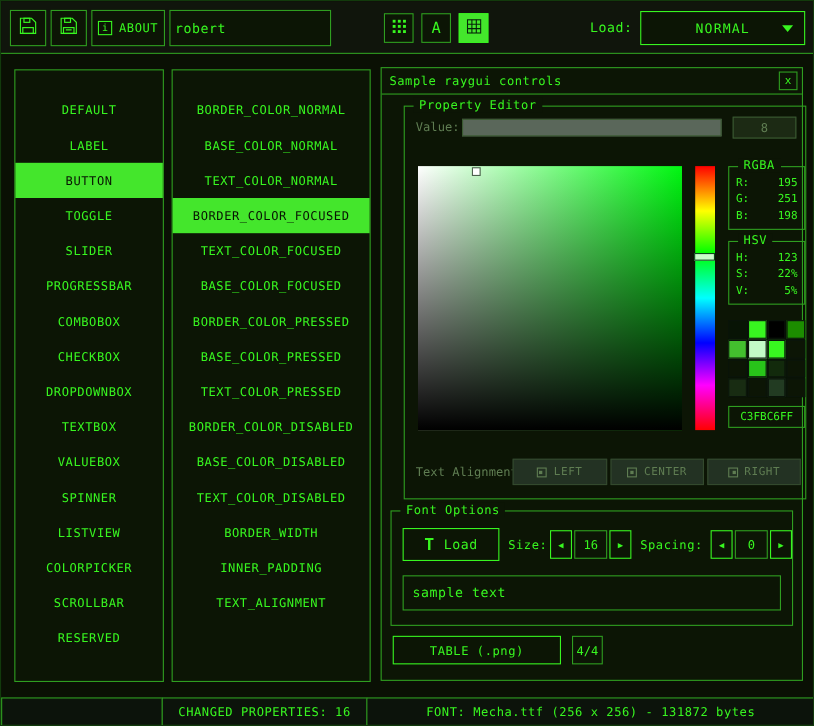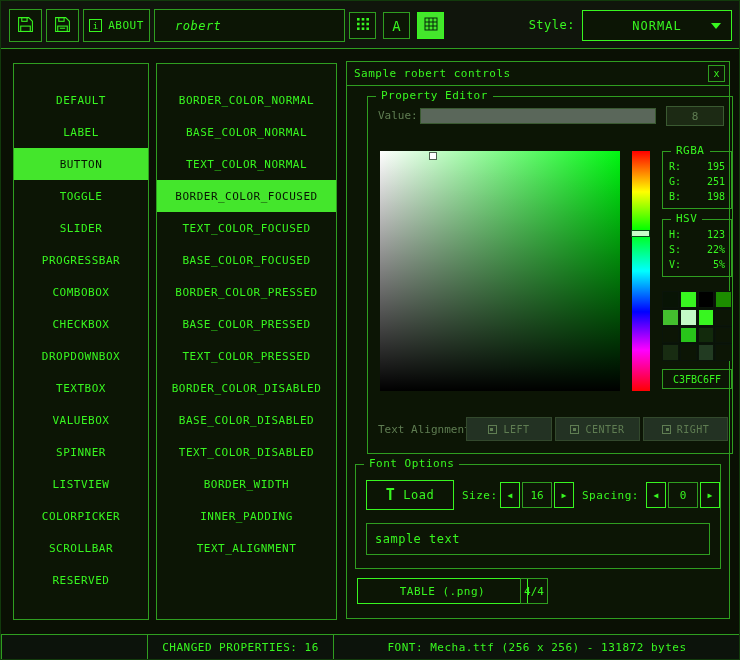--- a/index.html
+++ b/index.html
@@ -12,22 +12,22 @@
   
   .toolbar{position:absolute;left:0;top:0;width:740px;height:48px;background:var(--toolbar-bg);
            border-bottom:1px solid var(--border);}
   .tbtn{position:absolute;display:flex;align-items:center;justify-content:center;
         background:var(--panel);border:1px solid var(--border);color:var(--text);}
   .tb1{left:8px;top:8px;width:33px;height:33px;}
   .tb2{left:45px;top:8px;width:33px;height:33px;}
   .tb-about{left:82px;top:8px;width:67px;height:33px;gap:6px;font-size:11px;letter-spacing:.5px;}
   .info-ico{display:inline-flex;align-items:center;justify-content:center;width:13px;height:13px;
             border:1px solid currentColor;font-size:9px;}
-  .tb-name{position:absolute;left:153px;top:8px;width:191px;height:33px;background:var(--panel);
-           border:1px solid var(--border);color:var(--text);font-size:12px;padding-left:20px;letter-spacing:.5px;font-style:italic;}
+  .tb-name{position:absolute;left:153px;top:8px;width:147px;height:33px;background:var(--panel);
+           border:1px solid var(--border);color:var(--text);font-size:12px;padding-left:4px;letter-spacing:.5px;}
   .tb-sm{width:27px;height:27px;top:11px;font-size:14px;}
   .tb-g{left:348px;}
   .tb-a{left:382px;}
   .tb-t{left:416px;background:var(--sel-bg);color:#06230a;border-color:var(--border-bright);}
   .state-label{position:absolute;left:516px;top:17px;width:58px;font-size:12px;text-align:right;letter-spacing:.5px;}
   .state-dd{position:absolute;left:581px;top:9px;width:150px;height:31px;border:1px solid var(--border-bright);
             background:var(--panel);display:flex;align-items:center;justify-content:center;font-size:12px;
             letter-spacing:1px;cursor:pointer;}
   .chev{position:absolute;right:10px;top:12px;width:0;height:0;border-left:5px solid transparent;
         border-right:5px solid transparent;border-top:6px solid var(--text);}
@@ -101,21 +101,21 @@
            font-size:8px;padding:0;}
   .st1{left:144px;}.st2{left:198px;}.st3{left:290px;}.st4{left:344px;}
   .val-box2{position:absolute;top:17px;height:26px;border:1px solid var(--border);display:flex;
             align-items:center;justify-content:center;font-size:11px;}
   .size-val{left:166px;width:30px;}
   .sp-val{left:312px;width:30px;}
   .sample-input{position:absolute;left:10px;top:58px;width:344px;height:32px;background:transparent;
                 border:1px solid var(--border);color:var(--text);font-size:12px;padding-left:8px;letter-spacing:.5px;}
 
   
-  .table-btn{position:absolute;left:10px;top:516px;width:171px;height:26px;border:1px solid var(--border-bright);
+  .table-btn{position:absolute;left:10px;top:516px;width:153px;height:26px;border:1px solid var(--border-bright);
              background:transparent;color:var(--text);font-size:11px;display:flex;align-items:center;
              justify-content:center;letter-spacing:.5px;}
   .pages-box{position:absolute;left:173px;top:516px;width:28px;height:26px;border:1px solid var(--border);
              display:flex;align-items:center;justify-content:center;font-size:11px;}
   .export-btn{position:absolute;left:207px;top:516px;width:167px;height:26px;background:var(--sel-bg);
               border:1px solid var(--border-bright);color:#07230c;display:flex;align-items:center;
               justify-content:center;gap:7px;font-size:11px;font-weight:bold;letter-spacing:.5px;}
 
   
   .status-seg{position:absolute;top:633px;height:26px;background:#0c130b;border:1px solid var(--border);
@@ -185,21 +185,21 @@
             <g stroke="currentColor" fill="none">
               <rect x="1" y="1" width="12" height="12"></rect>
               <line x1="1" y1="5" x2="13" y2="5"></line>
               <line x1="1" y1="9" x2="13" y2="9"></line>
               <line x1="5" y1="1" x2="5" y2="13"></line>
               <line x1="9" y1="1" x2="9" y2="13"></line>
             </g>
           </svg>
       </span>
     </button>
-    <span class="state-label">Style:</span>
+    <span class="state-label">Load:</span>
     <div class="state-dd">
       <span>NORMAL</span>
       <span class="chev"></span>
     </div>
   </div>
 
   <div class="panel controls-panel">
       <div class="list-item">DEFAULT</div>
       <div class="list-item">LABEL</div>
       <div class="list-item selected">BUTTON</div>
@@ -231,21 +231,21 @@
       <div class="list-item">BORDER_COLOR_DISABLED</div>
       <div class="list-item">BASE_COLOR_DISABLED</div>
       <div class="list-item">TEXT_COLOR_DISABLED</div>
       <div class="list-item">BORDER_WIDTH</div>
       <div class="list-item">INNER_PADDING</div>
       <div class="list-item">TEXT_ALIGNMENT</div>
     </div>
 
   <div class="window">
     <div class="win-title">
-      <span>Sample robert controls</span>
+      <span>Sample raygui controls</span>
       <button class="win-close">
         <span>x</span>
       </button>
     </div>
 
     <div class="groupbox prop-editor">
       <span class="gb-title">Property Editor</span>
 
       <span class="value-label dim">Value:</span>
       <div class="value-slider"></div>

